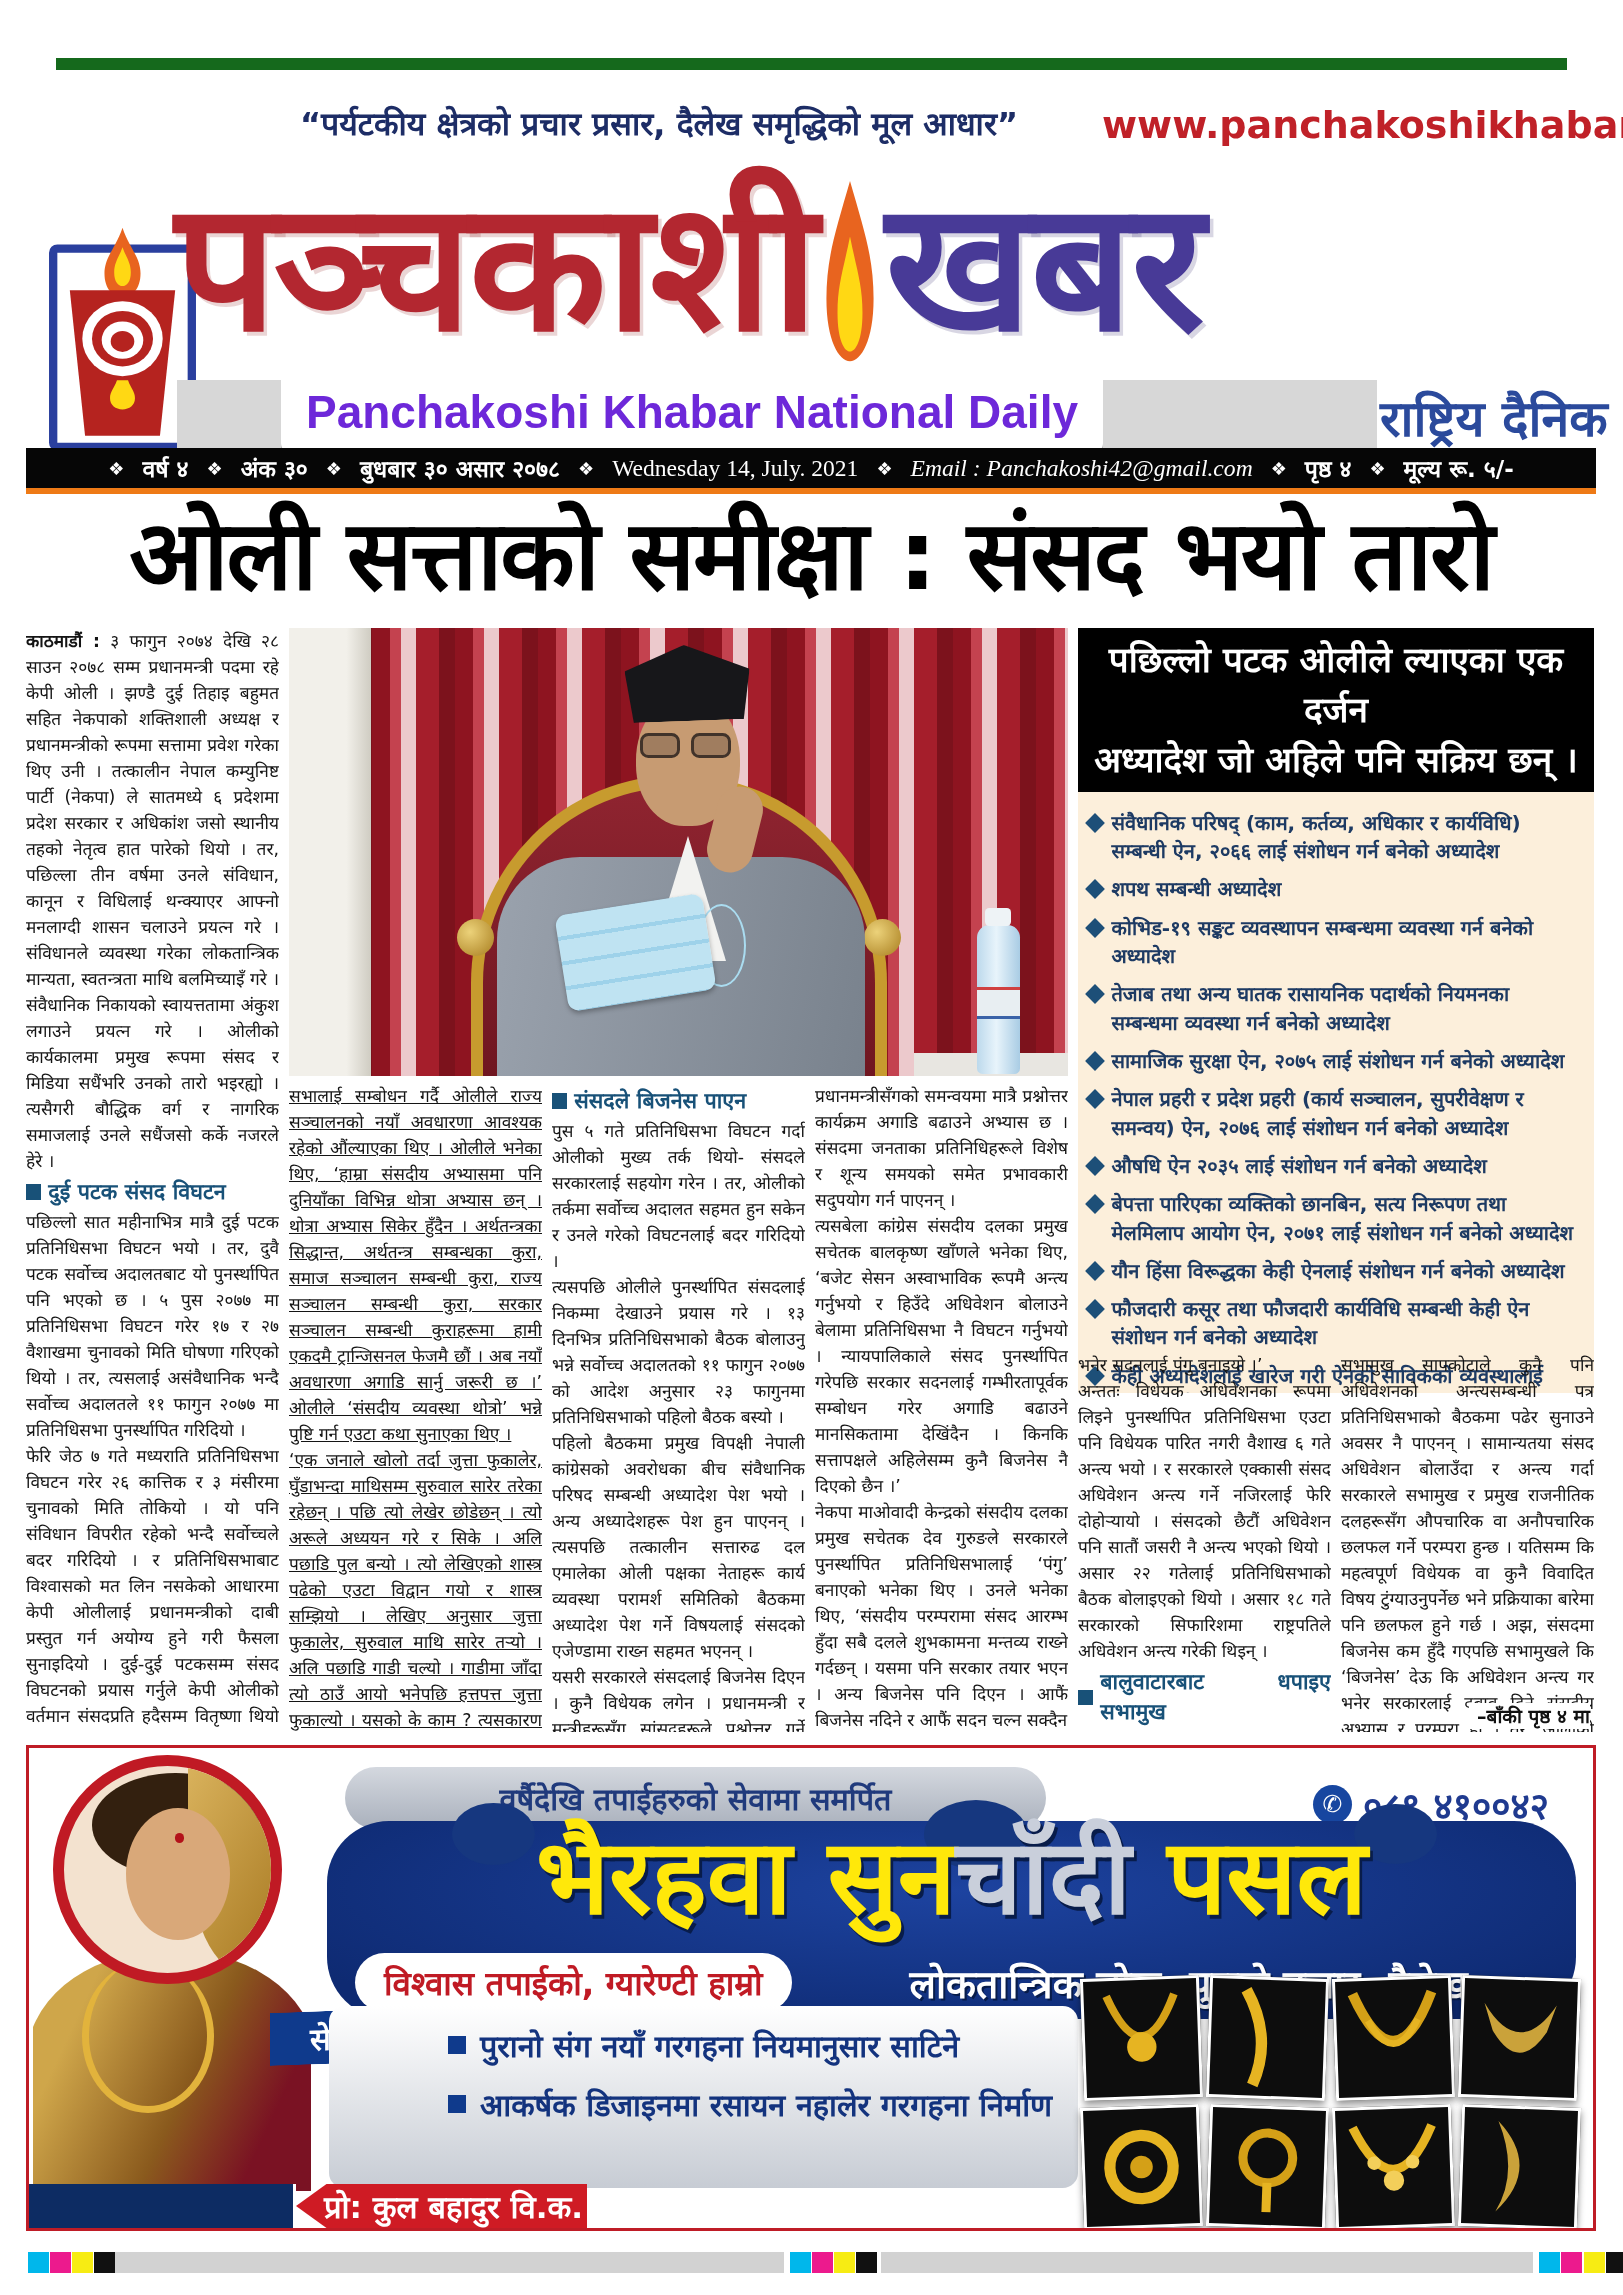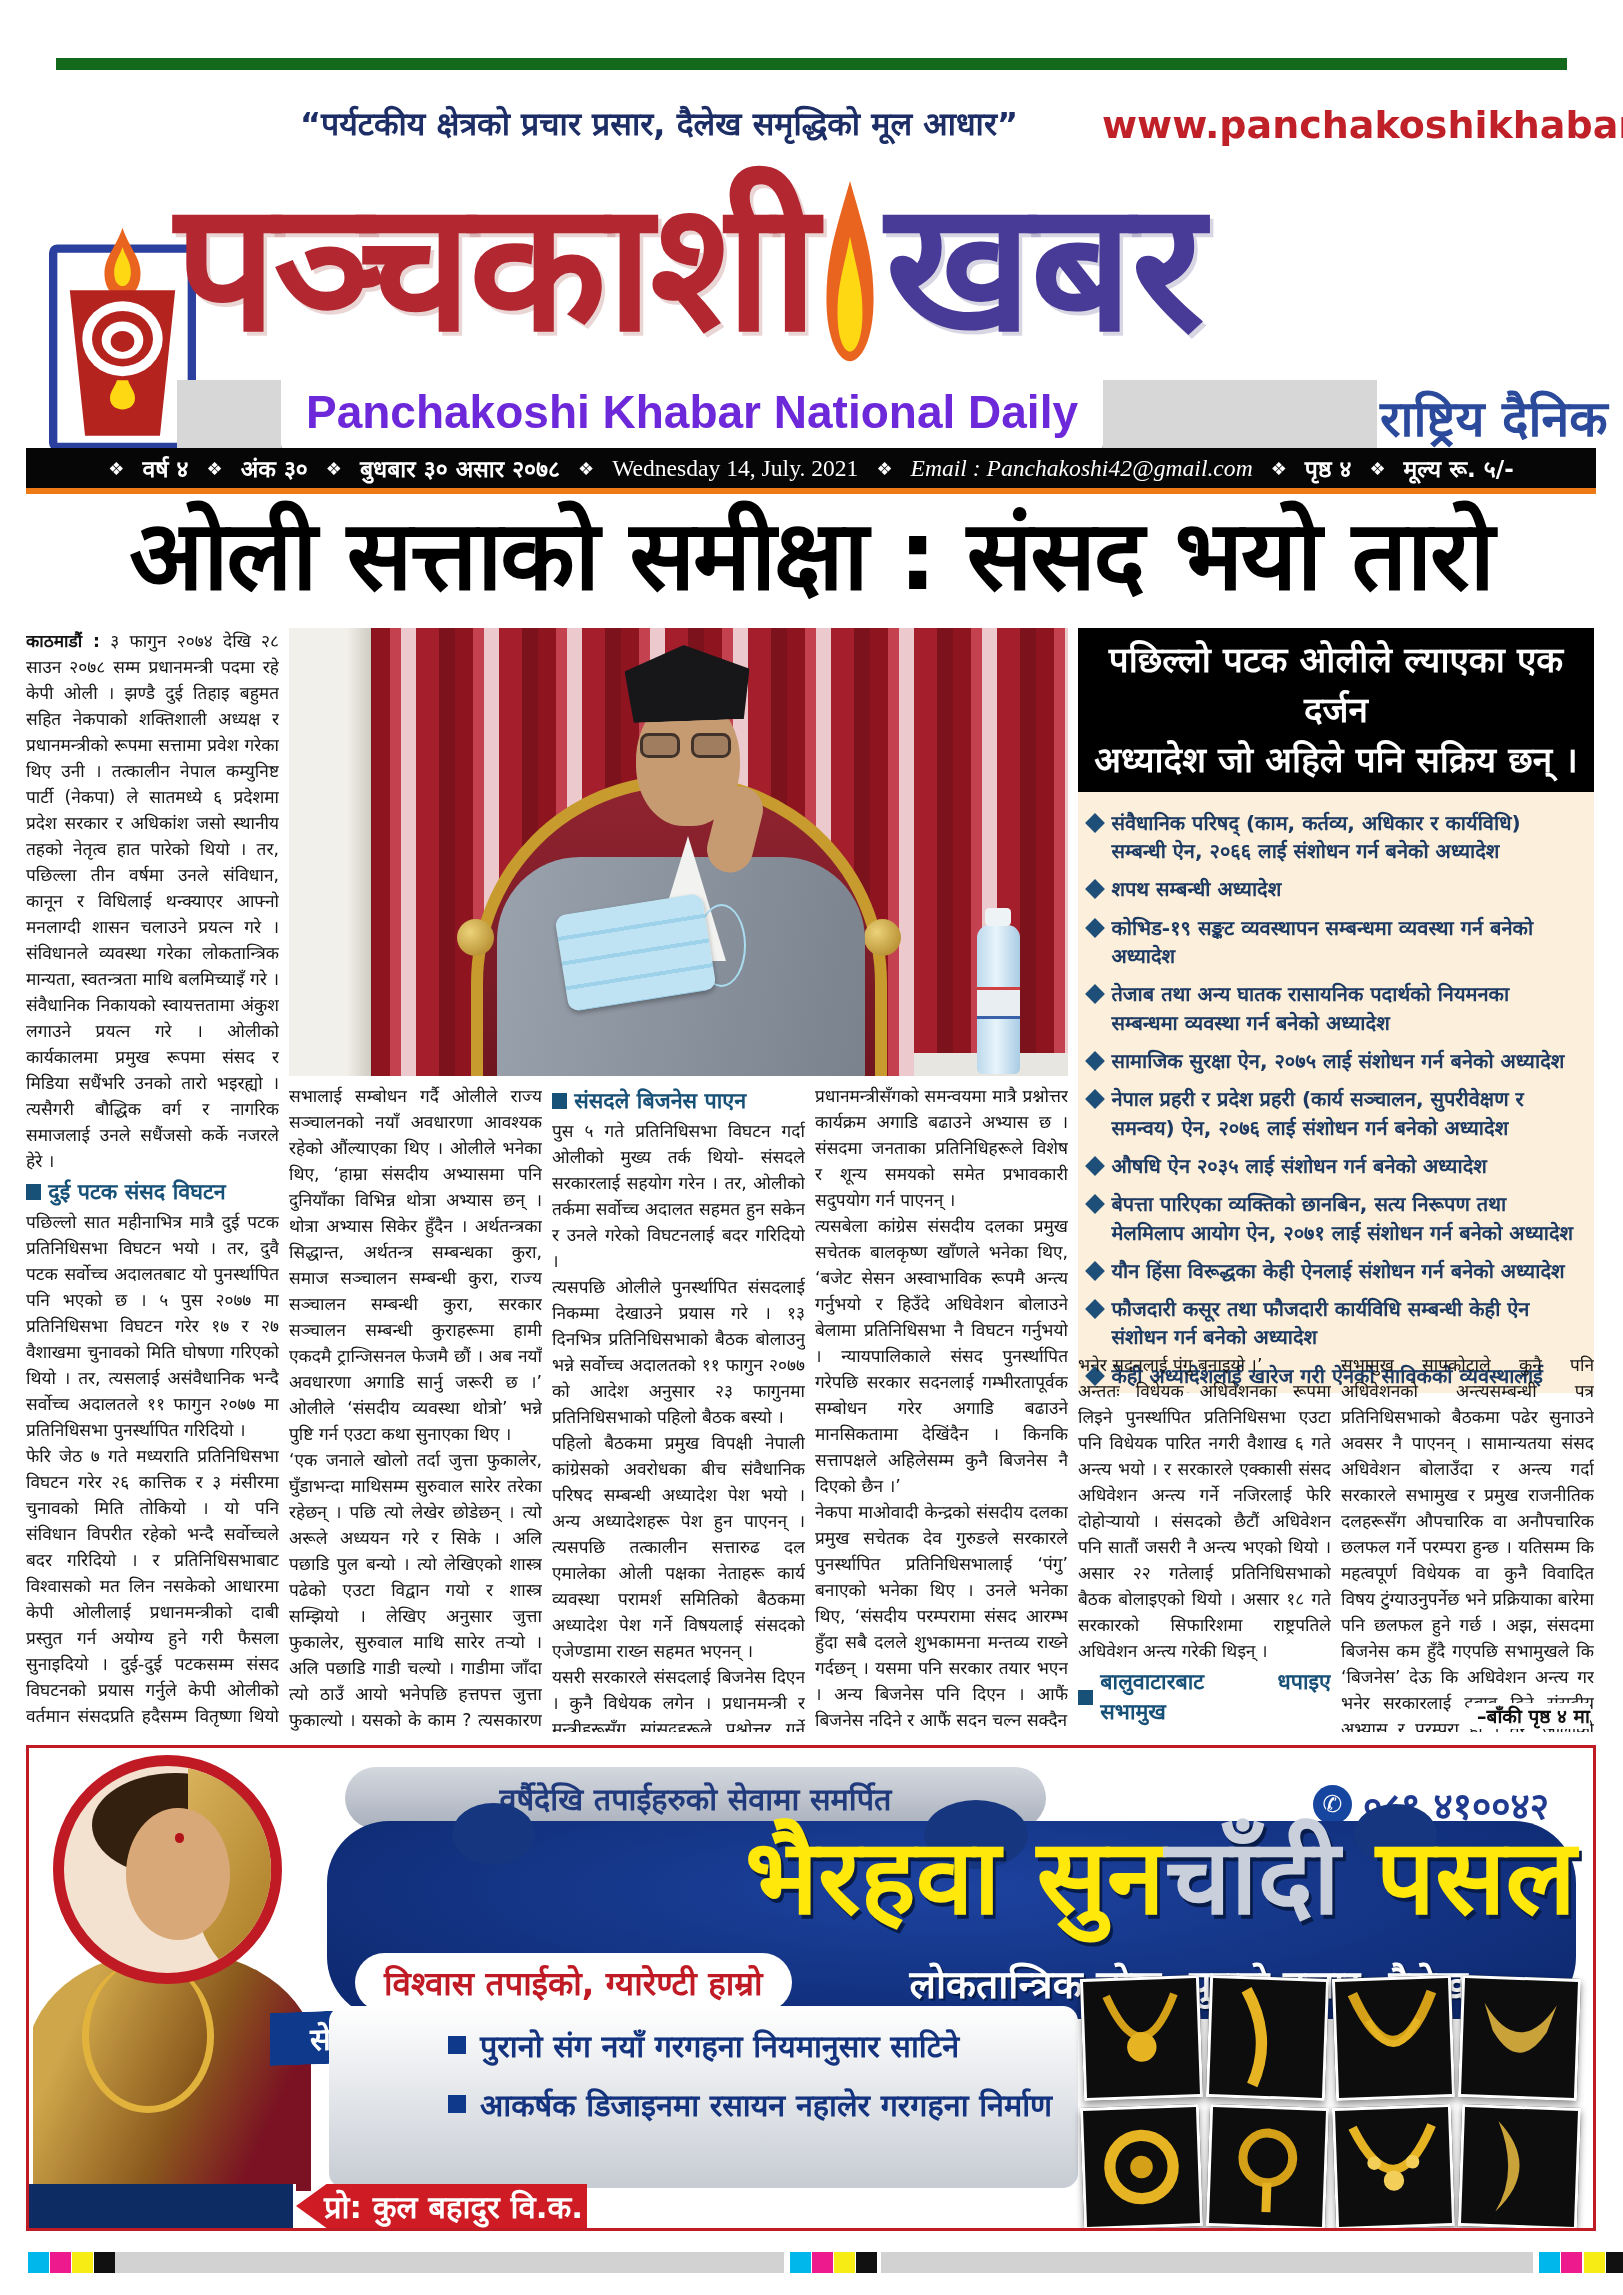--- a/index.html
+++ b/index.html
@@ -91,21 +91,21 @@
   .w-chain { position:absolute; left:49px; top:208px; width:132px; height:153px; border:7px solid #e2b33c; border-radius:50%; border-top:none; background:transparent; }
   .ad-cloud-ded { position:absolute; left:316px; top:19.4px; width:701px; height:62px; border-radius:32px;
     background:linear-gradient(#d4d8df,#a9b0bc); display:flex; align-items:center; justify-content:center;
     color:#203a7c; font-weight:800; font-size:30.5px; }
   .ad-phone { position:absolute; right:44px; top:30.5px; display:flex; align-items:center; gap:11px; }
   .ad-phone .pic { width:39px; height:39px; border-radius:50%; background:#1746a0; color:#fff; display:flex; align-items:center; justify-content:center; font-size:23.6px; }
   .ad-phone .pnum { font-size:37px; font-weight:800; color:#1f3a8f; }
   .bigcloud { position:absolute; left:298px; top:73px; width:1249px; height:198px; border-radius:62px;
     background:radial-gradient(ellipse at 50% 35%,#1d43a0,#0e2a72 85%); }
   .bump { position:absolute; border-radius:50%; background:#16377f; }
-  .shopname { position:absolute; left:0; right:0; top:-8.3px; text-align:right; font-size:104px; line-height:128px; font-weight:800;
+  .shopname { position:absolute; left:0; right:0; top:-8.3px; text-align:center; font-size:104px; line-height:128px; font-weight:800;
     color:#ffe80a; text-shadow:2.8px 4.2px 0 #081c4a; white-space:nowrap; }
   .shopname .silver { color:#c9cfdb; }
   .cloudrow { position:absolute; left:28px; right:21px; bottom:7px; display:flex; align-items:center; gap:30.5px; }
   .gpill { background:#fff; color:#c01a24; font-weight:800; font-size:33px; padding:7px 29px; border-radius:42px; white-space:nowrap; }
   .addr { flex:1; text-align:center; color:#fff; font-weight:800; font-size:39px; text-shadow:2.1px 2.1px 0 #081c4a; white-space:nowrap; }
   .ribbon { position:absolute; left:241px; top:262px; width:167px; height:53px; background:#0f3a8c; color:#fff;
     display:flex; align-items:center; justify-content:center; font-size:31px; font-weight:800;
     clip-path:polygon(0 0,100% 0,88% 100%,0 100%); transform:skewY(-2deg); }
   .svc-panel { position:absolute; left:300px; top:258px; width:749px; height:182px; border-radius:15.3px;
     background:linear-gradient(180deg,#ffffff,#c7ccd4); padding:18px 19.4px 7px 83px; }
@@ -265,21 +265,21 @@
           <span>फौजदारी कसूर तथा फौजदारी कार्यविधि सम्बन्धी केही ऐन संशोधन गर्न बनेको अध्यादेश</span>
         </li>
       <li class="ord">
           <span class="dia"></span>
           <span>केही अध्यादेशलाई खारेज गरी ऐनको साविकको व्यवस्थालाई जगाउन बनेको अध्यादेश</span>
         </li>
 
     </ul>
   </div>
 
-  <div class="col" style="left:289px; top:1083px; height:649px;">
+  <div class="col" style="left:289px; top:1083px; height:649px;text-decoration:underline;">
     <p class="bp">सभालाई सम्बोधन गर्दै ओलीले राज्य सञ्चालनको नयाँ अवधारणा आवश्यक रहेको औंल्याएका थिए । ओलीले भनेका थिए, ‘हाम्रा संसदीय अभ्यासमा पनि दुनियाँका विभिन्न थोत्रा अभ्यास छन् । थोत्रा अभ्यास सिकेर हुँदैन । अर्थतन्त्रका सिद्धान्त, अर्थतन्त्र सम्बन्धका कुरा, समाज सञ्चालन सम्बन्धी कुरा, राज्य सञ्चालन सम्बन्धी कुरा, सरकार सञ्चालन सम्बन्धी कुराहरूमा हामी एकदमै ट्रान्जिसनल फेजमै छौं । अब नयाँ अवधारणा अगाडि सार्नु जरूरी छ ।’ ओलीले ‘संसदीय व्यवस्था थोत्रो’ भन्ने पुष्टि गर्न एउटा कथा सुनाएका थिए ।</p>
     <p class="bp">‘एक जनाले खोलो तर्दा जुत्ता फुकालेर, घुँडाभन्दा माथिसम्म सुरुवाल सारेर तरेका रहेछन् । पछि त्यो लेखेर छोडेछन् । त्यो अरूले अध्ययन गरे र सिके । अलि पछाडि पुल बन्यो । त्यो लेखिएको शास्त्र पढेको एउटा विद्वान गयो र शास्त्र सम्झियो । लेखिए अनुसार जुत्ता फुकालेर, सुरुवाल माथि सारेर तऱ्यो । अलि पछाडि गाडी चल्यो । गाडीमा जाँदा त्यो ठाउँ आयो भनेपछि हत्तपत्त जुत्ता फुकाल्यो । यसको के काम ? त्यसकारण शास्त्रलाई सन्दर्भ र समय अनुसार बुझ्न जरुरी छ ।’</p>
   </div>
   <div class="col" style="left:552px; top:1083px; height:649px;">
     <div class="sh">
         <span class="sq"></span>
         <span>संसदले बिजनेस पाएन</span>
       </div>
     <p class="bp">पुस ५ गते प्रतिनिधिसभा विघटन गर्दा ओलीको मुख्य तर्क थियो- संसदले सरकारलाई सहयोग गरेन । तर, ओलीको तर्कमा सर्वोच्च अदालत सहमत हुन सकेन र उनले गरेको विघटनलाई बदर गरिदियो ।</p>
     <p class="bp">त्यसपछि ओलीले पुनर्स्थापित संसदलाई निकम्मा देखाउने प्रयास गरे । १३ दिनभित्र प्रतिनिधिसभाको बैठक बोलाउनु भन्ने सर्वोच्च अदालतको ११ फागुन २०७७ को आदेश अनुसार २३ फागुनमा प्रतिनिधिसभाको पहिलो बैठक बस्यो ।</p>

